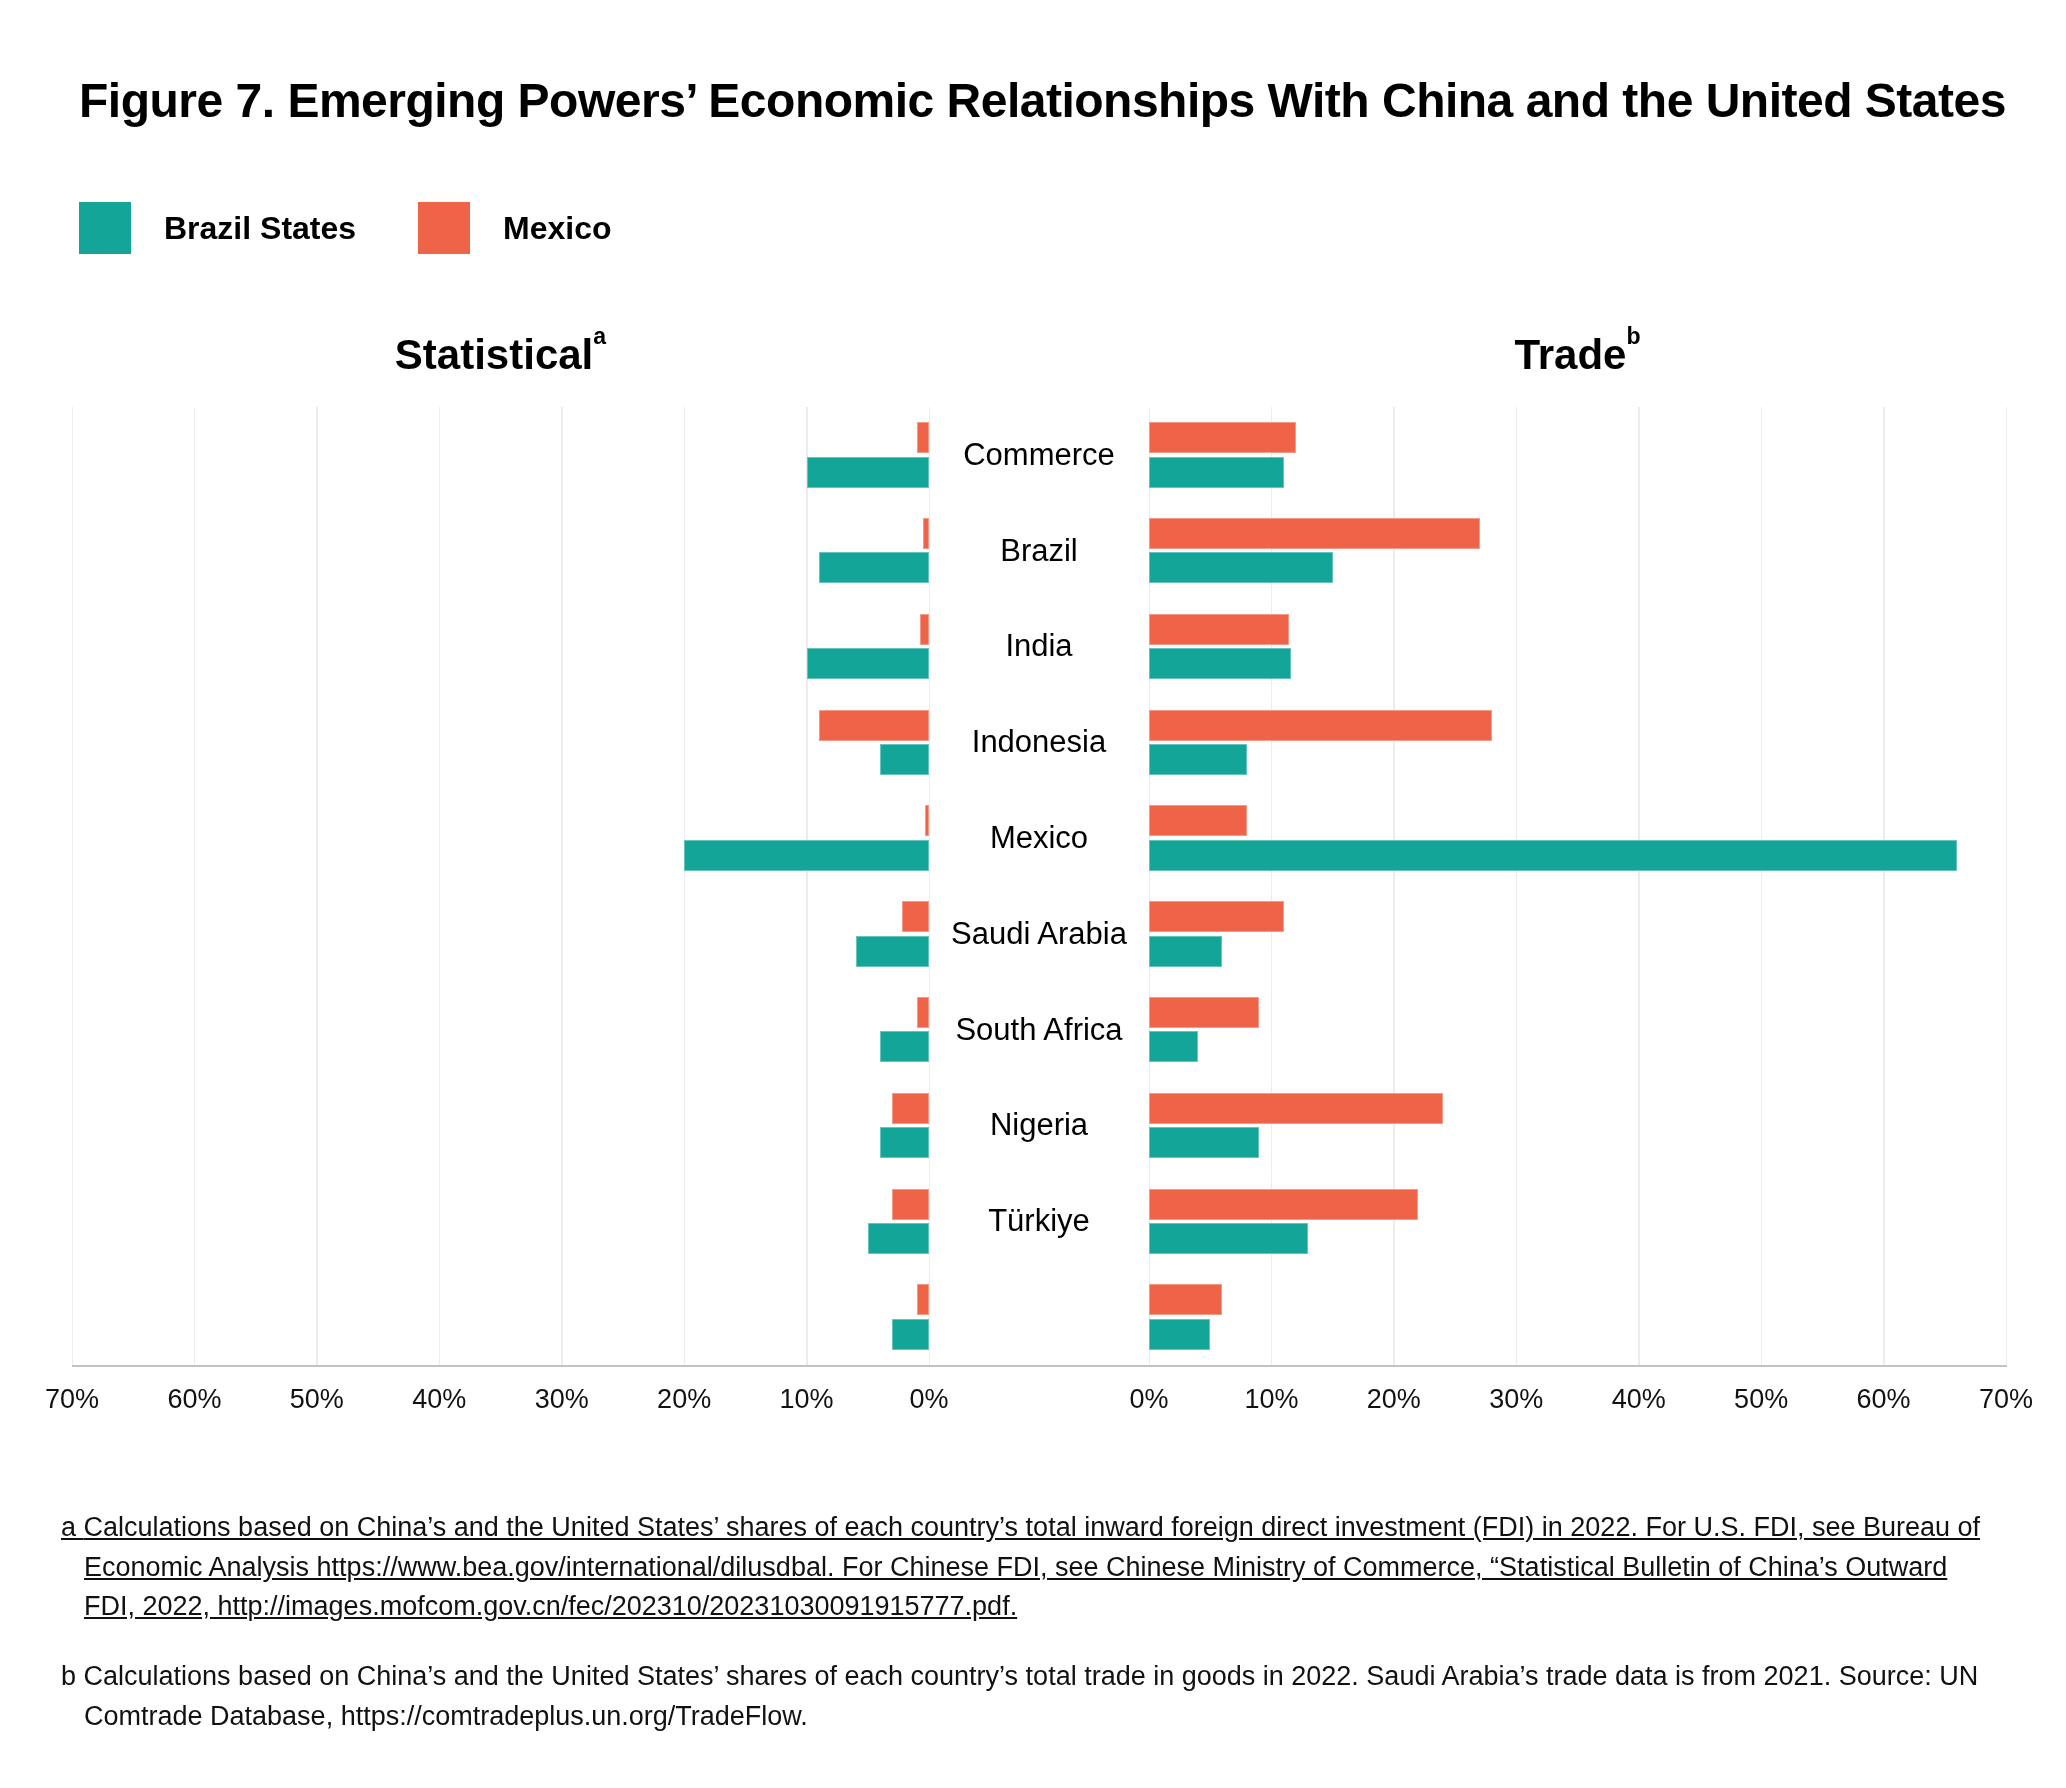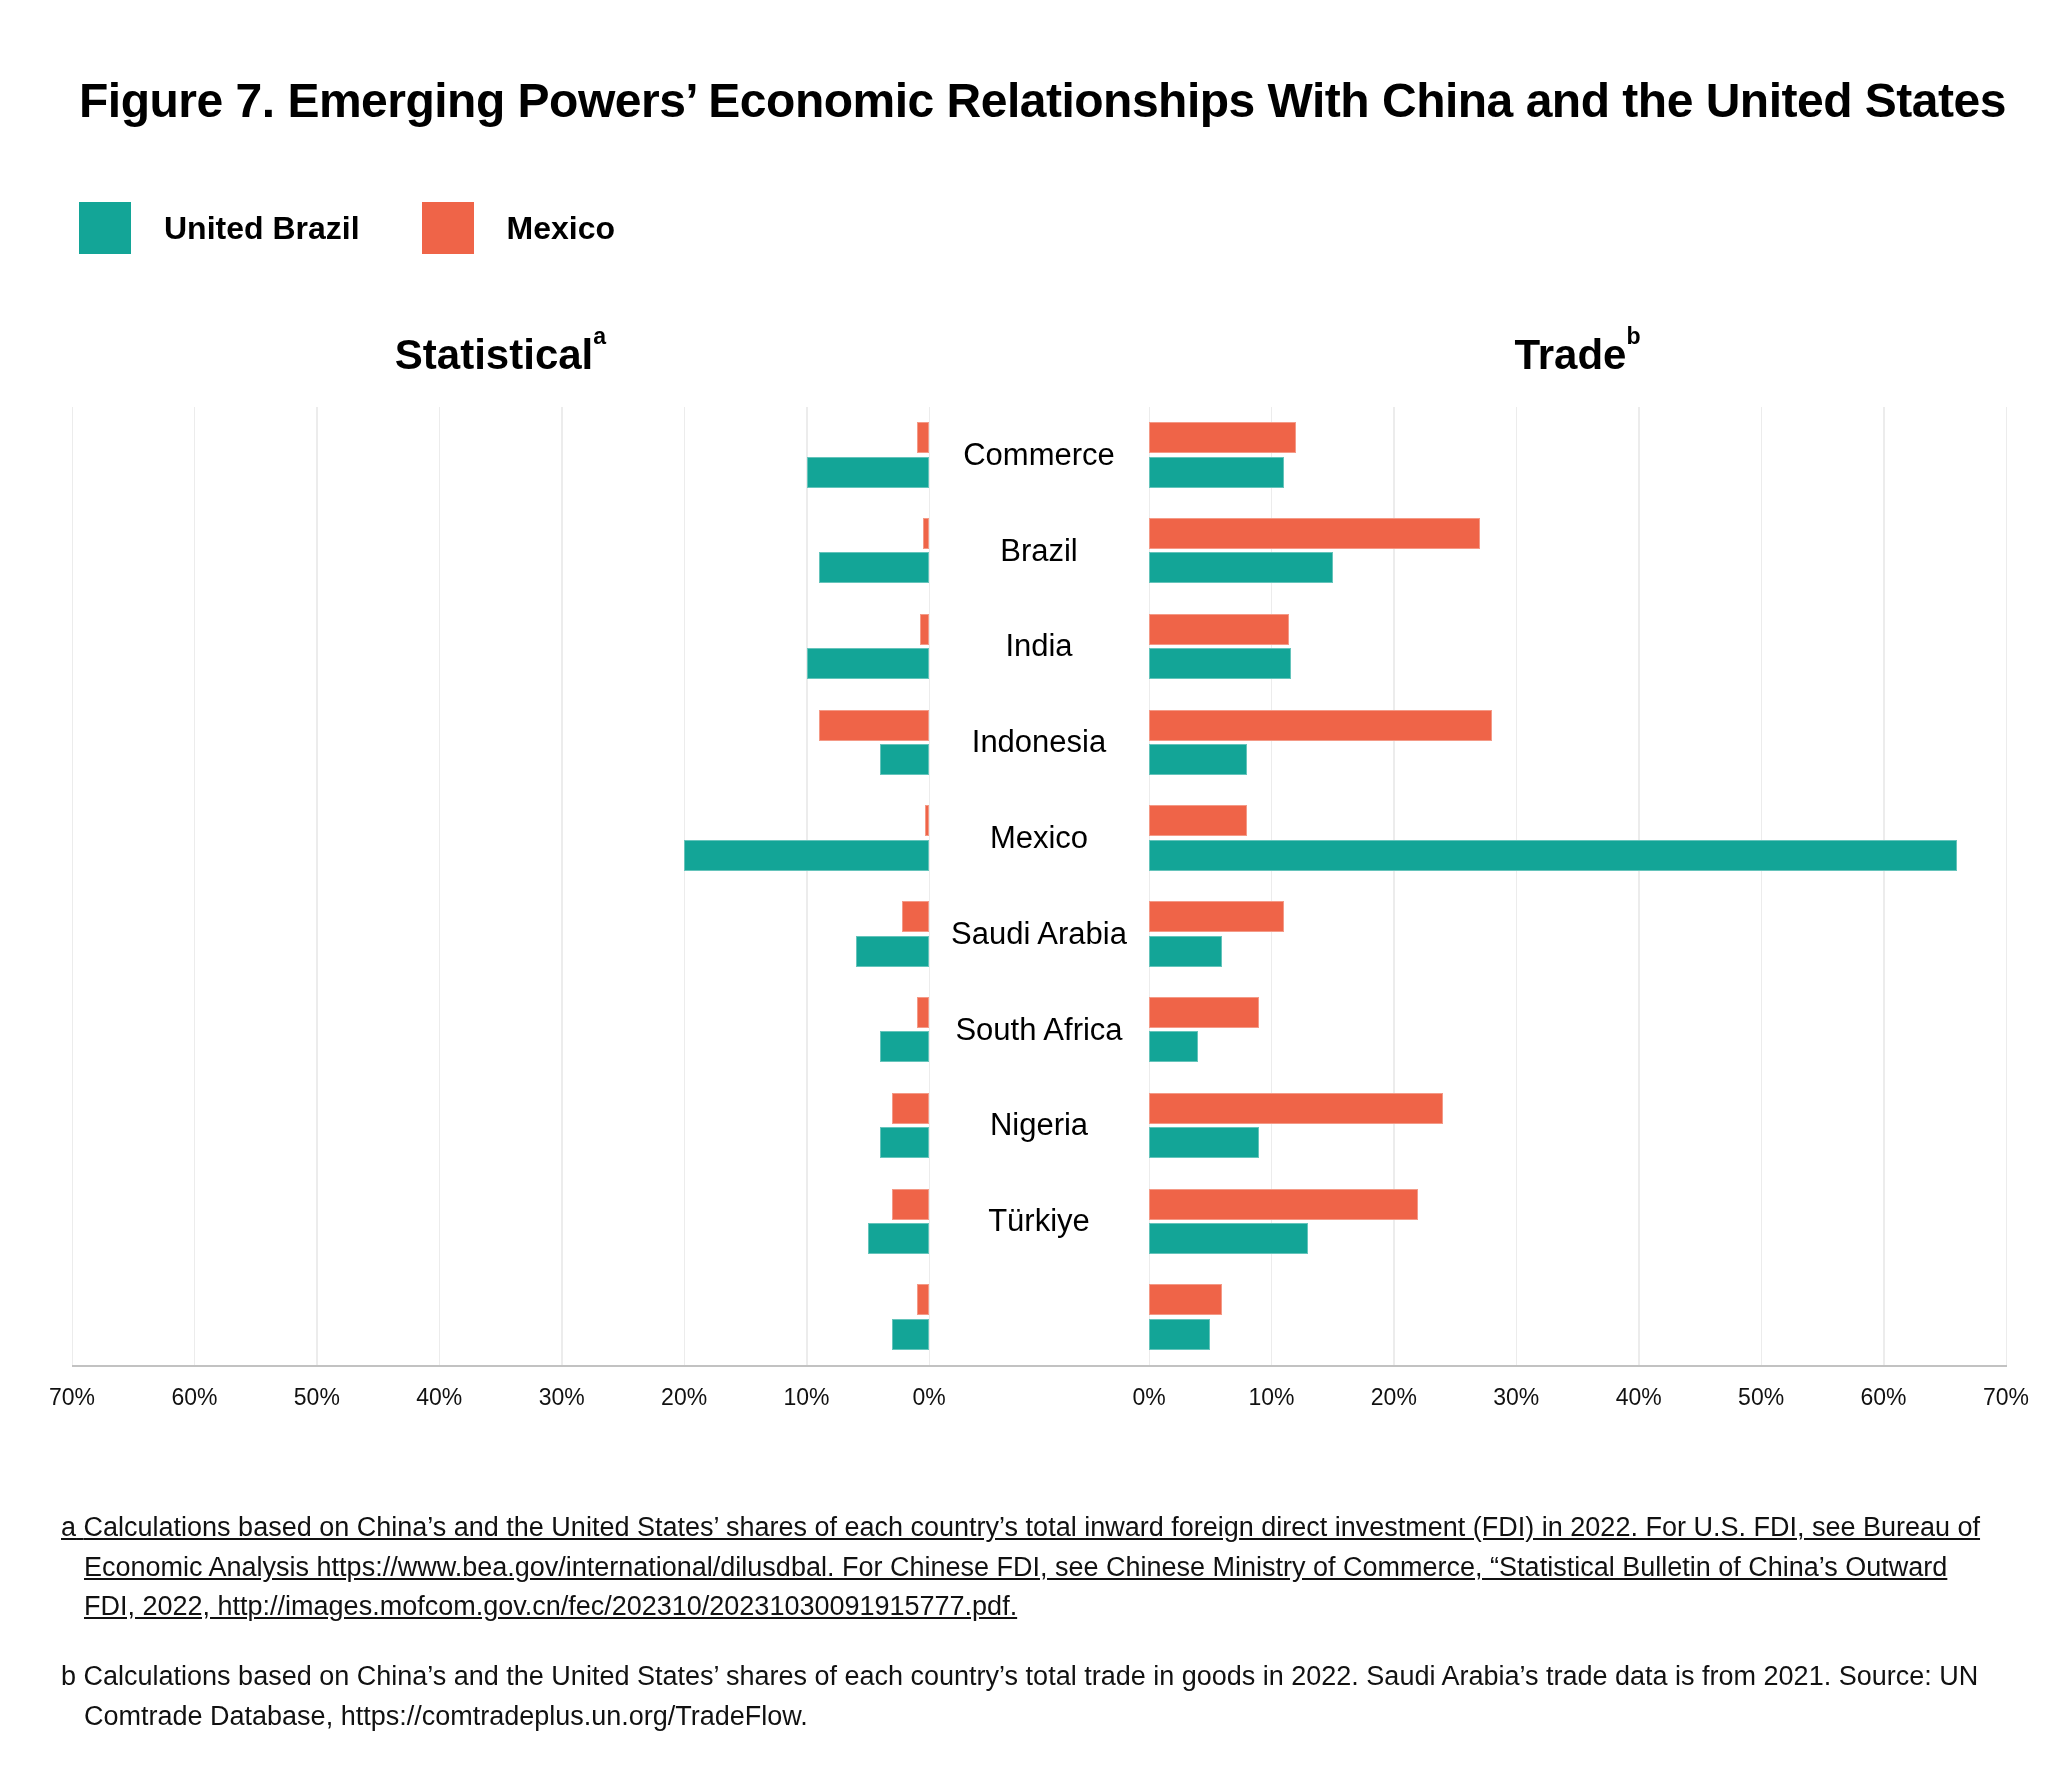--- a/index.html
+++ b/index.html
@@ -27,37 +27,37 @@
   .prow{position:relative;height:10%;display:flex;flex-direction:column;justify-content:center;gap:3.5px;}
   .alignr{align-items:flex-end;}
   .alignl{align-items:flex-start;}
   .bar{height:31px;box-sizing:border-box;border:1px solid rgba(255,255,255,0.35);}
   .labels-col{position:absolute;left:929px;top:407px;width:220px;height:958px;display:flex;flex-direction:column;}
   .clabel{height:10%;display:flex;align-items:center;justify-content:center;font-size:31px;white-space:nowrap;}
   .axis-line{position:absolute;left:72px;top:1365px;width:1935px;height:1.5px;background:#c2c2c2;}
   .ticks{position:absolute;top:1384px;height:45px;width:857px;}
   .ticks-left{left:72px;}
   .ticks-right{left:1149px;}
-  .tick{position:absolute;transform:translateX(-50%);font-size:23px;color:#111;white-space:nowrap;}
+  .tick{position:absolute;transform:translateX(-50%);font-size:27px;color:#111;white-space:nowrap;}
   .footnote{
     position:absolute;left:61px;width:1919px;font-size:27px;line-height:1.47;color:#111;
     padding-left:23px;text-indent:-23px;margin:0;
   }
   .fa{top:1508px;text-decoration:underline;}
   .fb{top:1657px;}
 </style>
 </head>
 <body>
 
 <div class="title">Figure 7. Emerging Powers’ Economic Relationships With China and the United States</div>
 
 <div class="legend">
   <div class="legend-item">
     <div class="swatch" style="background: rgb(19, 165, 151);"></div>
-    <div class="legend-label">United Brazil</div>
+    <div class="legend-label">Brazil States</div>
   </div>
   <div class="legend-item">
     <div class="swatch" style="background: rgb(239, 100, 72);"></div>
     <div class="legend-label">Mexico</div>
   </div>
 </div>
 
 <div class="panel-title pt-left"><span>Statistical</span><sup>a</sup></div>
 
 <div class="panel-title pt-right"><span>Trade</span><sup>b</sup></div>

